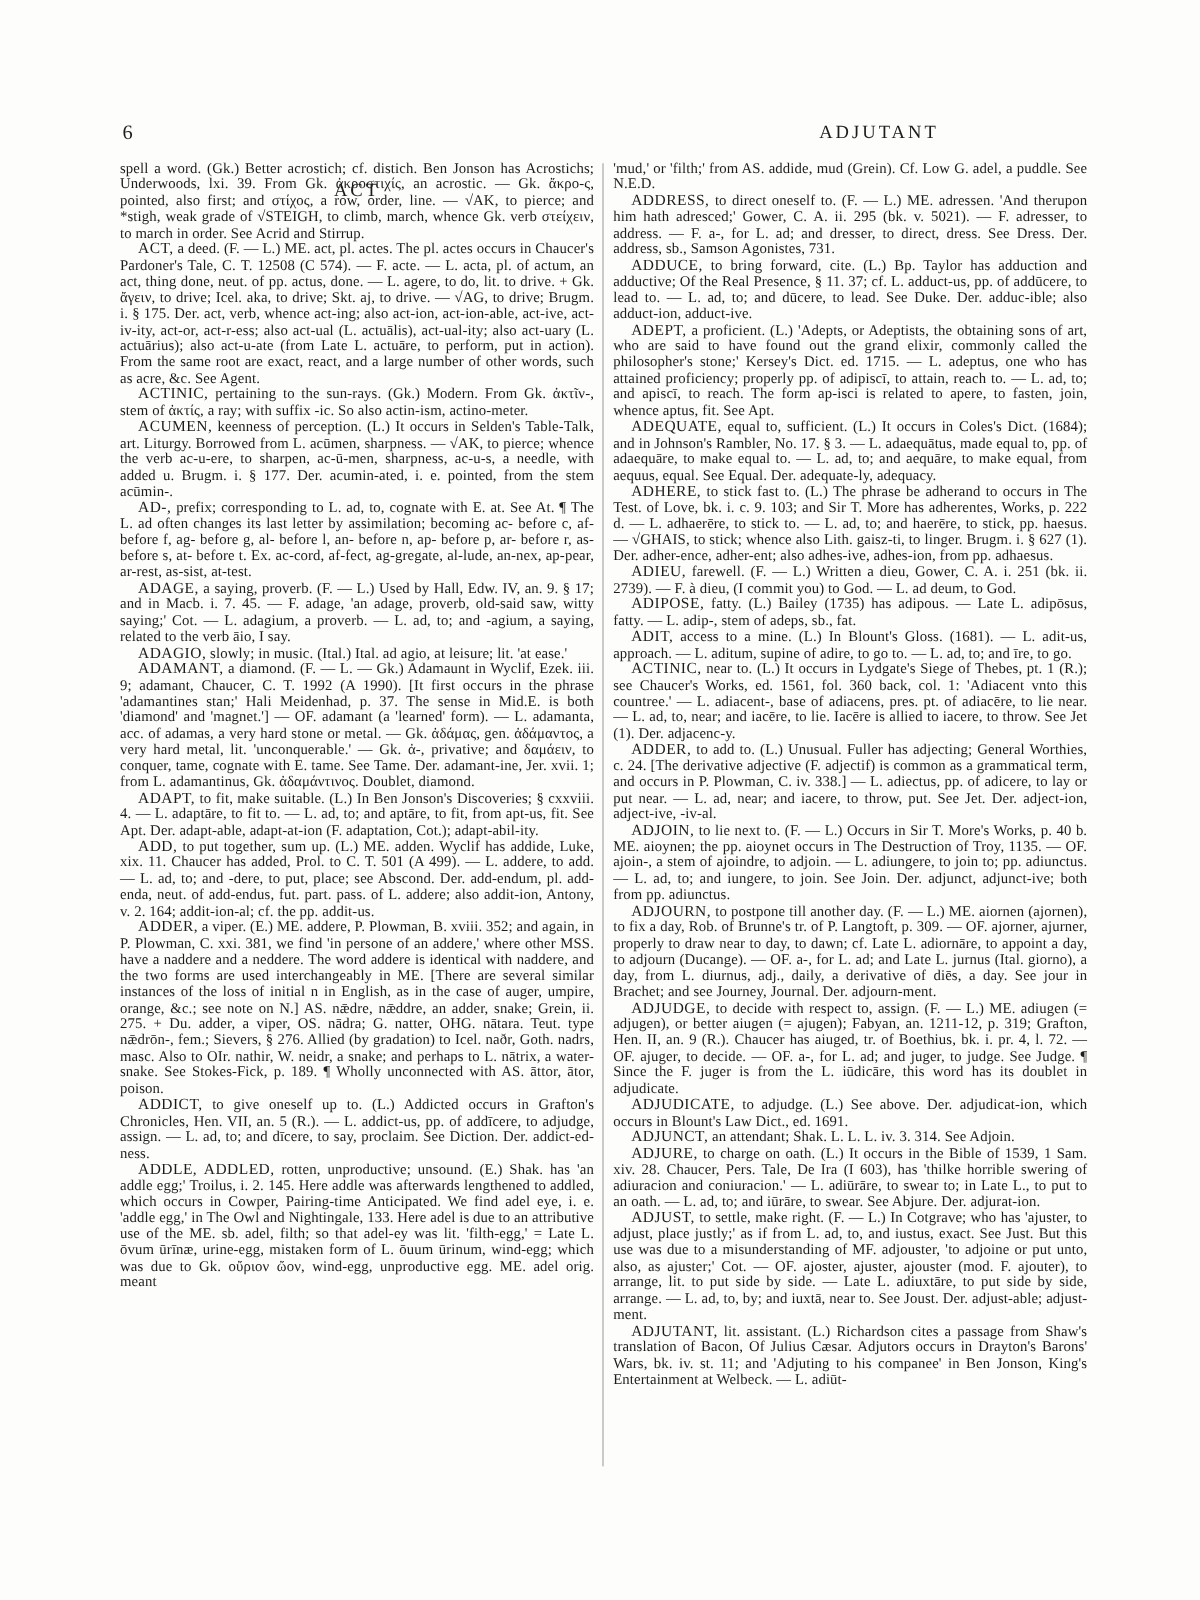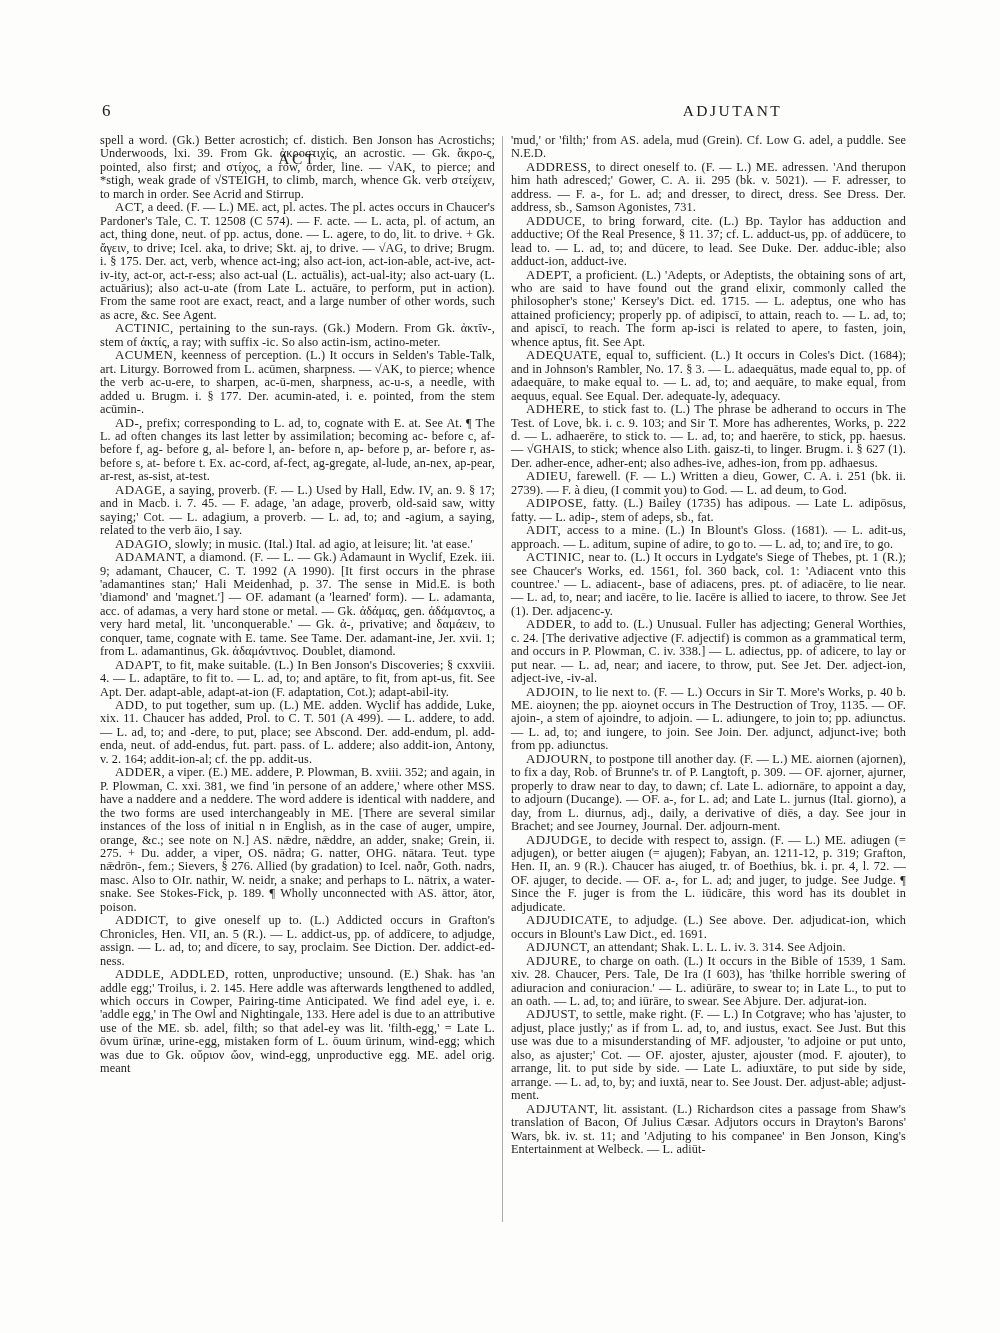--- a/index.html
+++ b/index.html
@@ -102,21 +102,21 @@
         <p class="entry"><b class="headword">ADAGIO,</b> slowly; in music. (Ital.) Ital. ad agio, at leisure; lit. 'at ease.'</p>
         <p class="entry"><b class="headword">ADAMANT,</b> a diamond. (F. — L. — Gk.) Adamaunt in Wyclif, Ezek. iii. 9; adamant, Chaucer, C. T. 1992 (A 1990). [It first occurs in the phrase 'adamantines stan;' Hali Meidenhad, p. 37. The sense in Mid.E. is both 'diamond' and 'magnet.'] — OF. adamant (a 'learned' form). — L. adamanta, acc. of adamas, a very hard stone or metal. — Gk. ἀδάμας, gen. ἀδάμαντος, a very hard metal, lit. 'unconquerable.' — Gk. ἀ-, privative; and δαμάειν, to conquer, tame, cognate with E. tame. See Tame. Der. adamant-ine, Jer. xvii. 1; from L. adamantinus, Gk. ἀδαμάντινος. Doublet, diamond.</p>
         <p class="entry"><b class="headword">ADAPT,</b> to fit, make suitable. (L.) In Ben Jonson's Discoveries; § cxxviii. 4. — L. adaptāre, to fit to. — L. ad, to; and aptāre, to fit, from apt-us, fit. See Apt. Der. adapt-able, adapt-at-ion (F. adaptation, Cot.); adapt-abil-ity.</p>
         <p class="entry"><b class="headword">ADD,</b> to put together, sum up. (L.) ME. adden. Wyclif has addide, Luke, xix. 11. Chaucer has added, Prol. to C. T. 501 (A 499). — L. addere, to add. — L. ad, to; and -dere, to put, place; see Abscond. Der. add-endum, pl. add-enda, neut. of add-endus, fut. part. pass. of L. addere; also addit-ion, Antony, v. 2. 164; addit-ion-al; cf. the pp. addit-us.</p>
         <p class="entry"><b class="headword">ADDER,</b> a viper. (E.) ME. addere, P. Plowman, B. xviii. 352; and again, in P. Plowman, C. xxi. 381, we find 'in persone of an addere,' where other MSS. have a naddere and a neddere. The word addere is identical with naddere, and the two forms are used interchangeably in ME. [There are several similar instances of the loss of initial n in English, as in the case of auger, umpire, orange, &amp;c.; see note on N.] AS. nǣdre, nǣddre, an adder, snake; Grein, ii. 275. + Du. adder, a viper, OS. nādra; G. natter, OHG. nātara. Teut. type nǣdrōn-, fem.; Sievers, § 276. Allied (by gradation) to Icel. naðr, Goth. nadrs, masc. Also to OIr. nathir, W. neidr, a snake; and perhaps to L. nātrix, a water-snake. See Stokes-Fick, p. 189. ¶ Wholly unconnected with AS. āttor, ātor, poison.</p>
         <p class="entry"><b class="headword">ADDICT,</b> to give oneself up to. (L.) Addicted occurs in Grafton's Chronicles, Hen. VII, an. 5 (R.). — L. addict-us, pp. of addīcere, to adjudge, assign. — L. ad, to; and dīcere, to say, proclaim. See Diction. Der. addict-ed-ness.</p>
         <p class="entry"><b class="headword">ADDLE, ADDLED,</b> rotten, unproductive; unsound. (E.) Shak. has 'an addle egg;' Troilus, i. 2. 145. Here addle was afterwards lengthened to addled, which occurs in Cowper, Pairing-time Anticipated. We find adel eye, i. e. 'addle egg,' in The Owl and Nightingale, 133. Here adel is due to an attributive use of the ME. sb. adel, filth; so that adel-ey was lit. 'filth-egg,' = Late L. ōvum ūrīnæ, urine-egg, mistaken form of L. ōuum ūrinum, wind-egg; which was due to Gk. οὔριον ὤον, wind-egg, unproductive egg. ME. adel orig. meant</p>
       </div>
     <div class="col-divider"></div>
     <div class="col right">
-        <p class="entry cont">'mud,' or 'filth;' from AS. adela, mud (Grein). Cf. Low G. adel, a puddle. See N.E.D.</p>
+        <p class="entry cont">'mud,' or 'filth;' from AS. addide, mud (Grein). Cf. Low G. adel, a puddle. See N.E.D.</p>
         <p class="entry"><b class="headword">ADDRESS,</b> to direct oneself to. (F. — L.) ME. adressen. 'And therupon him hath adresced;' Gower, C. A. ii. 295 (bk. v. 5021). — F. adresser, to address. — F. a-, for L. ad; and dresser, to direct, dress. See Dress. Der. address, sb., Samson Agonistes, 731.</p>
         <p class="entry"><b class="headword">ADDUCE,</b> to bring forward, cite. (L.) Bp. Taylor has adduction and adductive; Of the Real Presence, § 11. 37; cf. L. adduct-us, pp. of addūcere, to lead to. — L. ad, to; and dūcere, to lead. See Duke. Der. adduc-ible; also adduct-ion, adduct-ive.</p>
         <p class="entry"><b class="headword">ADEPT,</b> a proficient. (L.) 'Adepts, or Adeptists, the obtaining sons of art, who are said to have found out the grand elixir, commonly called the philosopher's stone;' Kersey's Dict. ed. 1715. — L. adeptus, one who has attained proficiency; properly pp. of adipiscī, to attain, reach to. — L. ad, to; and apiscī, to reach. The form ap-isci is related to apere, to fasten, join, whence aptus, fit. See Apt.</p>
         <p class="entry"><b class="headword">ADEQUATE,</b> equal to, sufficient. (L.) It occurs in Coles's Dict. (1684); and in Johnson's Rambler, No. 17. § 3. — L. adaequātus, made equal to, pp. of adaequāre, to make equal to. — L. ad, to; and aequāre, to make equal, from aequus, equal. See Equal. Der. adequate-ly, adequacy.</p>
         <p class="entry"><b class="headword">ADHERE,</b> to stick fast to. (L.) The phrase be adherand to occurs in The Test. of Love, bk. i. c. 9. 103; and Sir T. More has adherentes, Works, p. 222 d. — L. adhaerēre, to stick to. — L. ad, to; and haerēre, to stick, pp. haesus. — √GHAIS, to stick; whence also Lith. gaisz-ti, to linger. Brugm. i. § 627 (1). Der. adher-ence, adher-ent; also adhes-ive, adhes-ion, from pp. adhaesus.</p>
         <p class="entry"><b class="headword">ADIEU,</b> farewell. (F. — L.) Written a dieu, Gower, C. A. i. 251 (bk. ii. 2739). — F. à dieu, (I commit you) to God. — L. ad deum, to God.</p>
         <p class="entry"><b class="headword">ADIPOSE,</b> fatty. (L.) Bailey (1735) has adipous. — Late L. adipōsus, fatty. — L. adip-, stem of adeps, sb., fat.</p>
         <p class="entry"><b class="headword">ADIT,</b> access to a mine. (L.) In Blount's Gloss. (1681). — L. adit-us, approach. — L. aditum, supine of adire, to go to. — L. ad, to; and īre, to go.</p>
         <p class="entry"><b class="headword">ACTINIC,</b> near to. (L.) It occurs in Lydgate's Siege of Thebes, pt. 1 (R.); see Chaucer's Works, ed. 1561, fol. 360 back, col. 1: 'Adiacent vnto this countree.' — L. adiacent-, base of adiacens, pres. pt. of adiacēre, to lie near. — L. ad, to, near; and iacēre, to lie. Iacēre is allied to iacere, to throw. See Jet (1). Der. adjacenc-y.</p>
         <p class="entry"><b class="headword">ADDER,</b> to add to. (L.) Unusual. Fuller has adjecting; General Worthies, c. 24. [The derivative adjective (F. adjectif) is common as a grammatical term, and occurs in P. Plowman, C. iv. 338.] — L. adiectus, pp. of adicere, to lay or put near. — L. ad, near; and iacere, to throw, put. See Jet. Der. adject-ion, adject-ive, -iv-al.</p>

